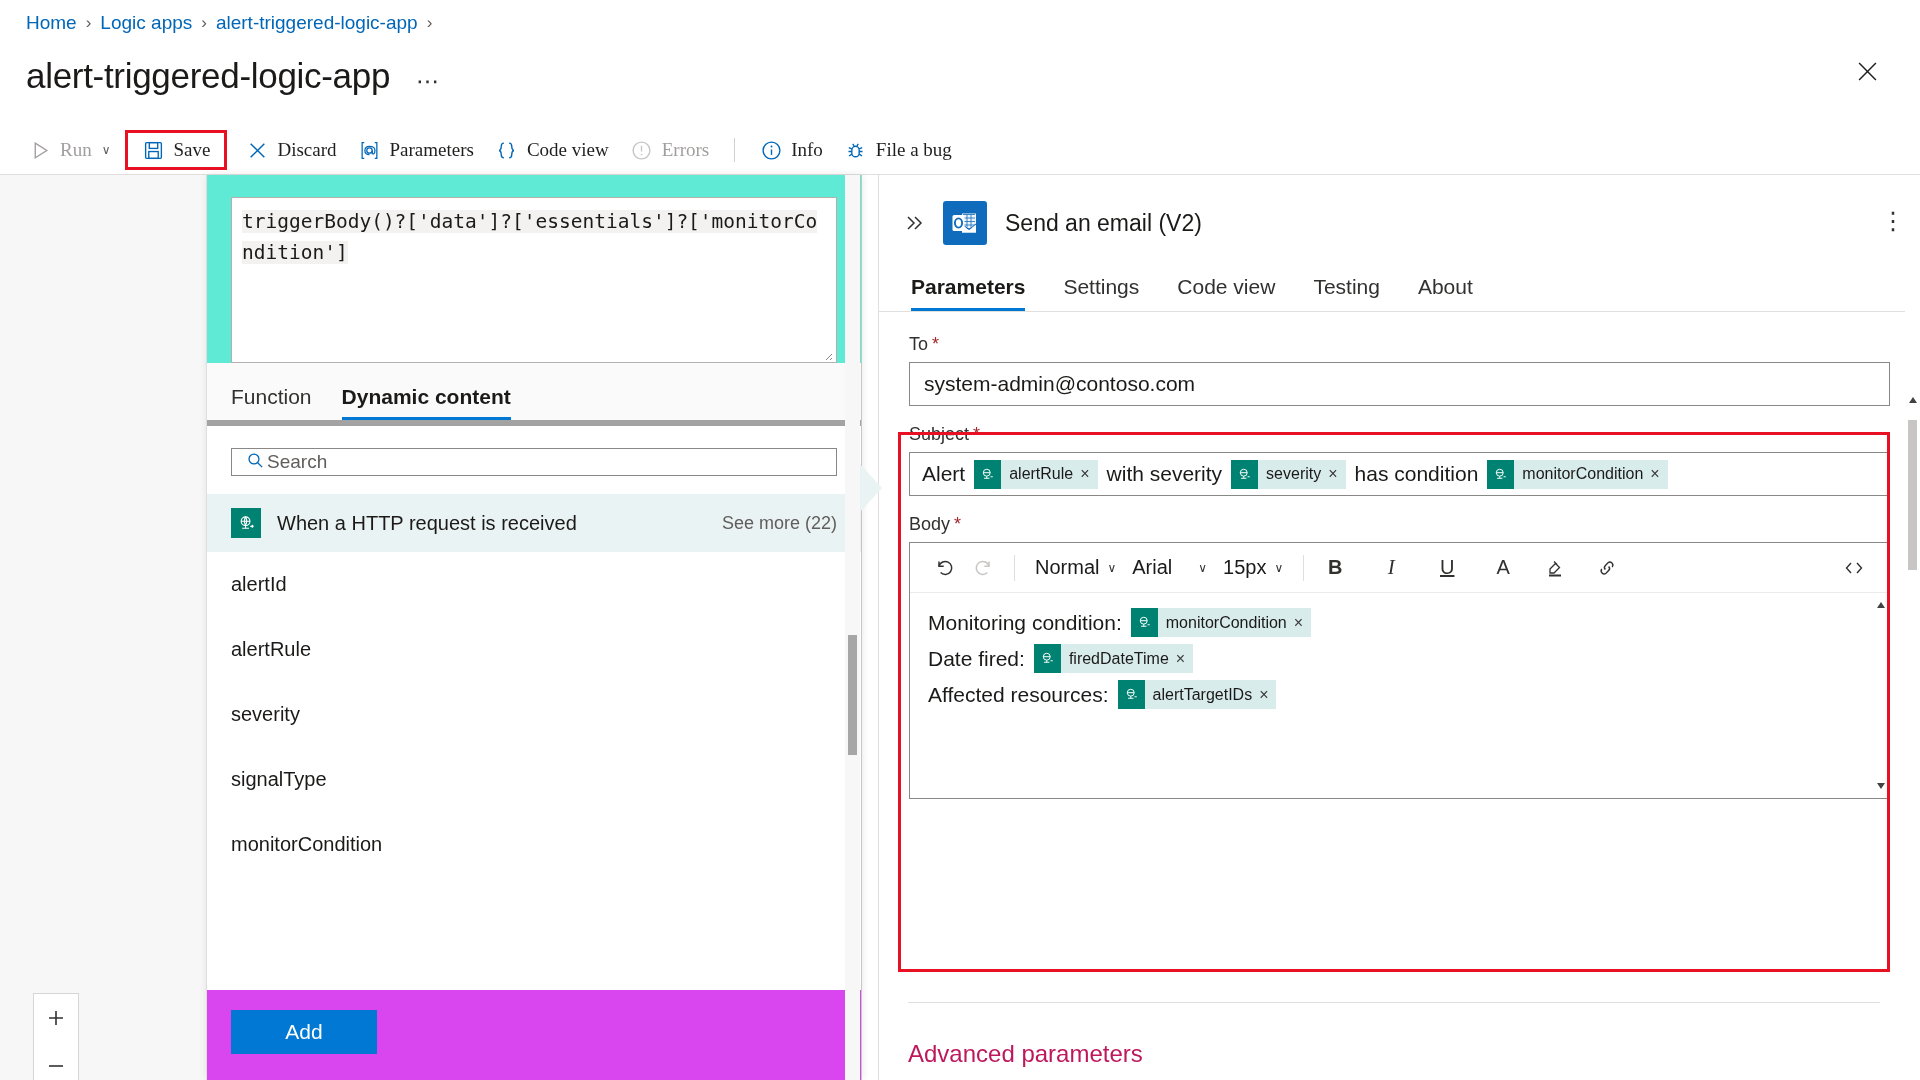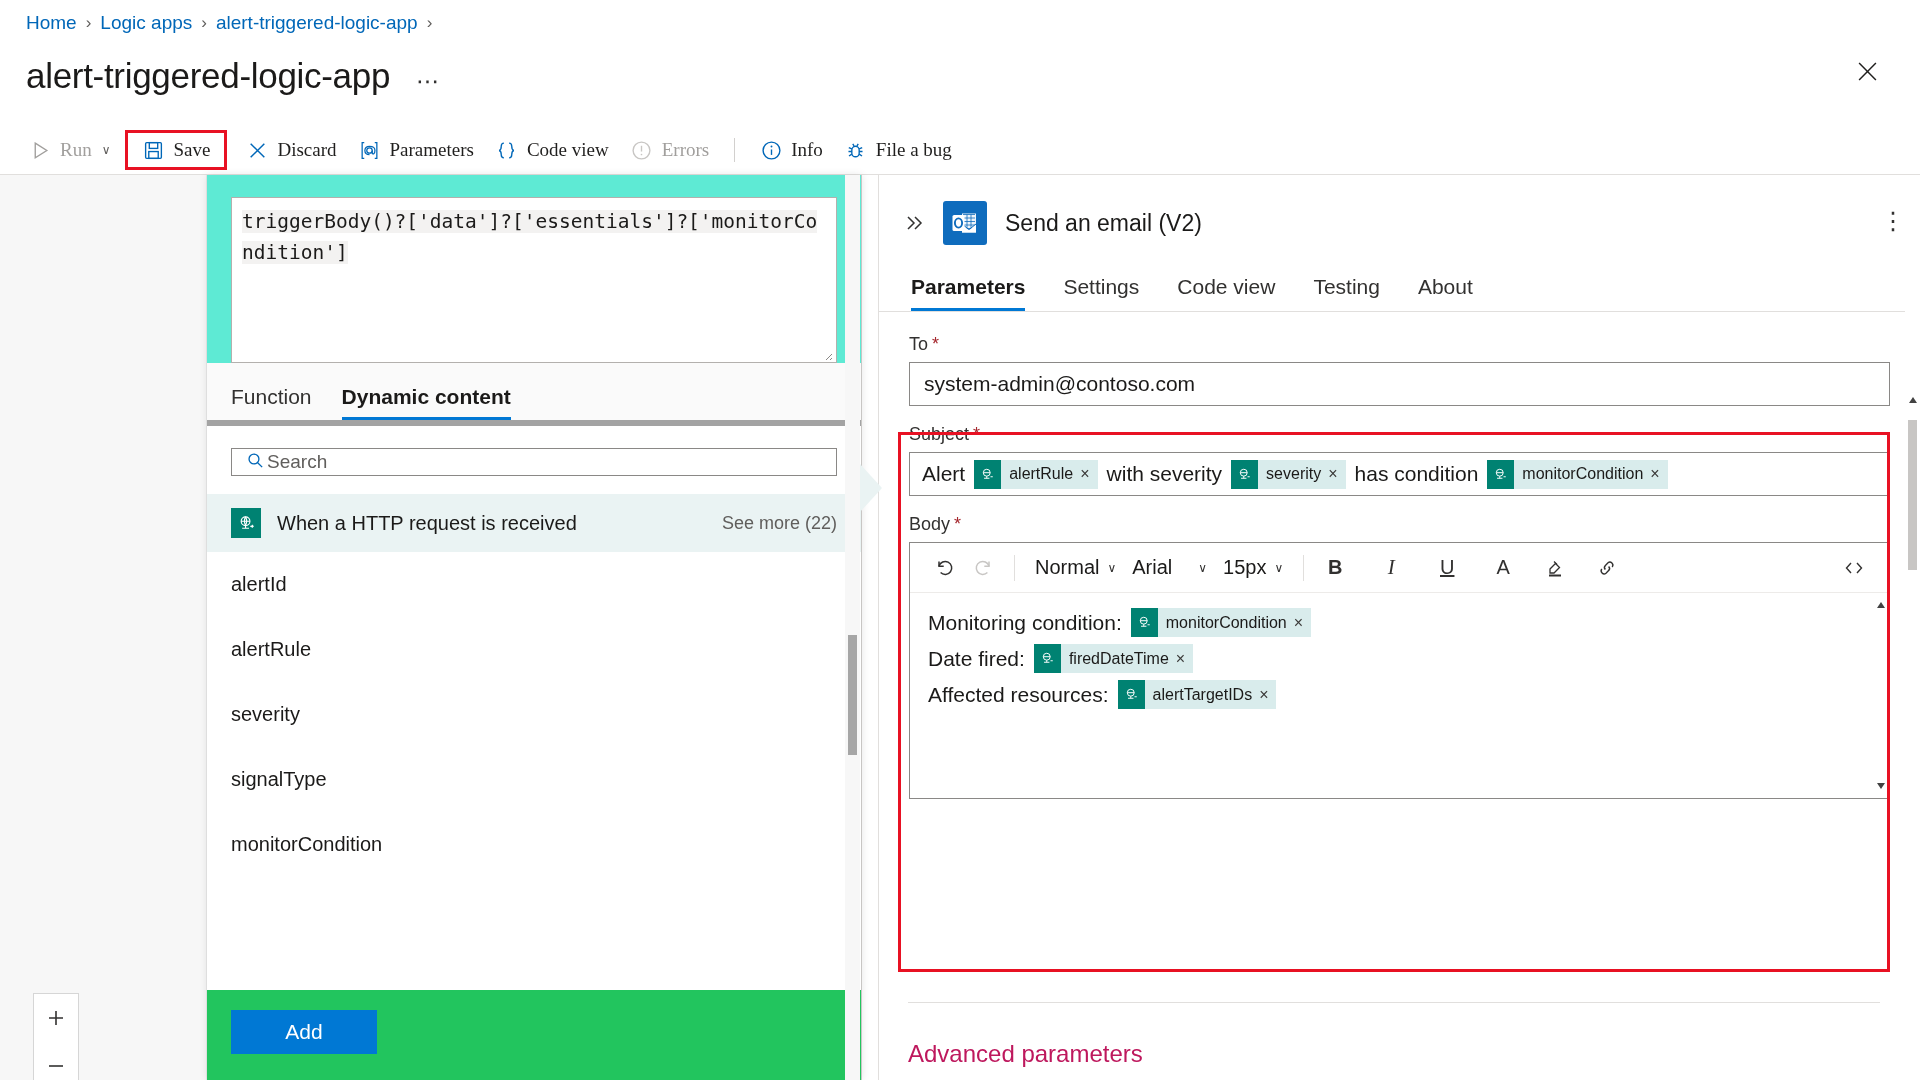--- a/index.html
+++ b/index.html
@@ -168,21 +168,21 @@
     background: #f7f7f7;
   }
   .list-sb-thumb {
     position:absolute; left: 2px; top: 34px; width: 9px; height: 258px;
     background: #a6a6a6;
   }
   .sb-arrow { position:absolute; left:0; width:13px; height:16px; display:flex; align-items:center; justify-content:center; }
   .sb-arrow svg { width:9px; height:9px; }
 
   .flyout-footer {
-    padding: 20px 24px 26px 24px; background:#22c55e;
+    padding: 20px 24px 26px 24px; background:#d946ef;
   }
   .add-btn {
     background:#0078d4; color:#fff; border:none;
     font-family: "Liberation Sans", sans-serif;
     font-size: 21px; height: 44px; width: 146px;
     cursor:pointer;
   }
 
   
   .panel-chevron {

